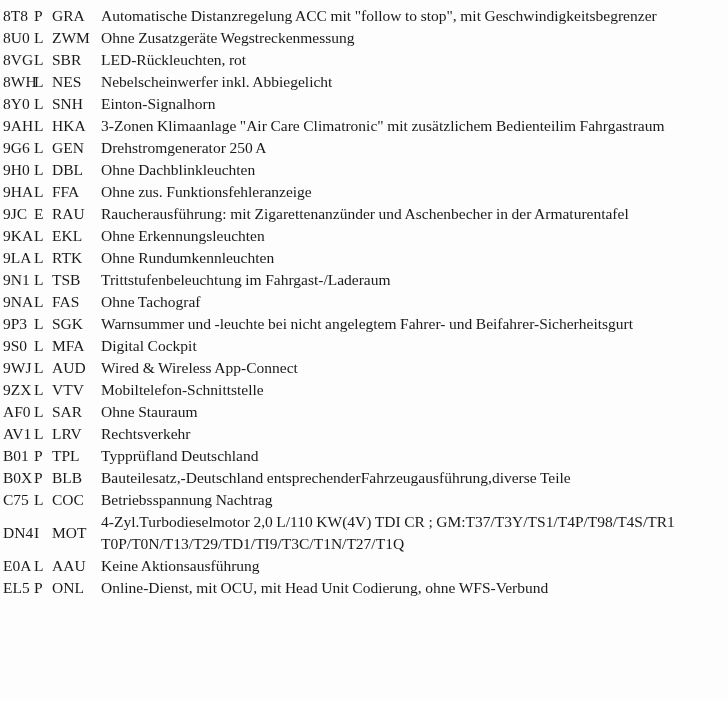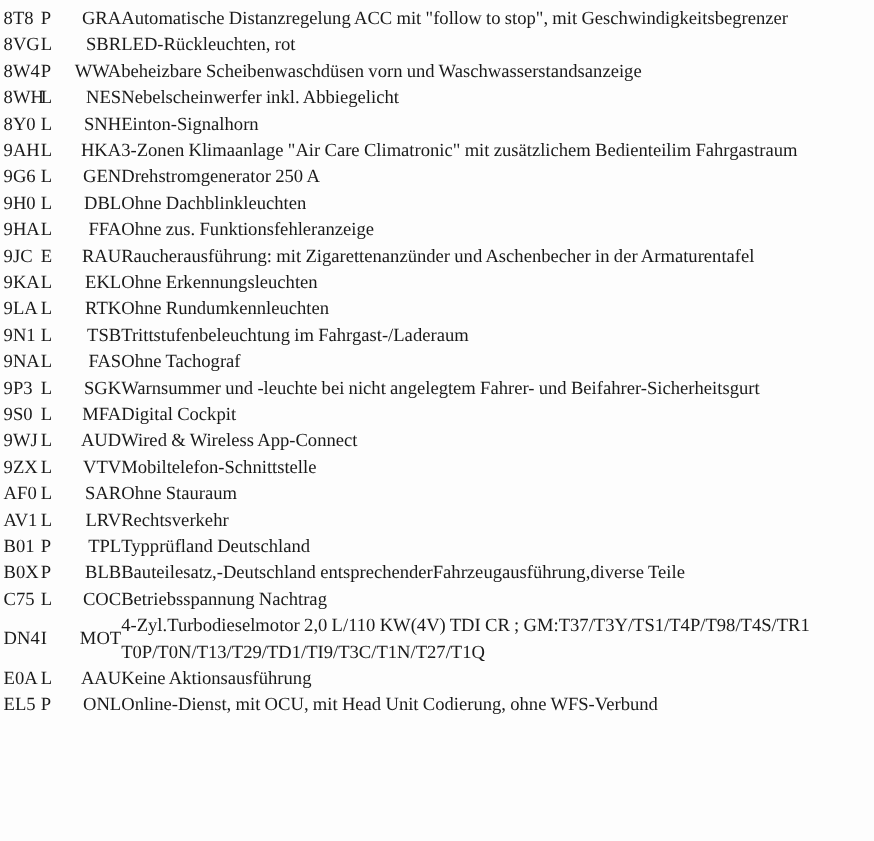--- a/index.html
+++ b/index.html
@@ -23,45 +23,45 @@
   }
   td {
     padding: 0;
     vertical-align: middle;
     line-height: 22px;
     white-space: normal;
     word-spacing: -0.3px;
   }
   td.code  { width: 31px; }
   td.type  { width: 18px; }
-  td.group { width: 49px; text-align: right; }
+  td.group { width: 49px; }
   td.description { width: 626px; }
 </style>
 </head>
 <body>
 
 <table class="codes">
   <tbody>
       <tr>
         <td class="code">8T8</td>
         <td class="type">P</td>
         <td class="group">GRA</td>
         <td class="description">Automatische Distanzregelung ACC mit "follow to stop", mit Geschwindigkeitsbegrenzer</td>
       </tr>
       <tr>
+        <td class="code">8U0</td>
+        <td class="type">L</td>
+        <td class="group">ZWM</td>
+        <td class="description">Ohne Zusatzgeräte Wegstreckenmessung</td>
+      </tr>
+      <tr>
         <td class="code">8VG</td>
         <td class="type">L</td>
         <td class="group">SBR</td>
         <td class="description">LED-Rückleuchten, rot</td>
-      </tr>
-      <tr>
-        <td class="code">8W4</td>
-        <td class="type">P</td>
-        <td class="group">WWA</td>
-        <td class="description">beheizbare Scheibenwaschdüsen vorn und Waschwasserstandsanzeige</td>
       </tr>
       <tr>
         <td class="code">8WH</td>
         <td class="type">L</td>
         <td class="group">NES</td>
         <td class="description">Nebelscheinwerfer inkl. Abbiegelicht</td>
       </tr>
       <tr>
         <td class="code">8Y0</td>
         <td class="type">L</td>

